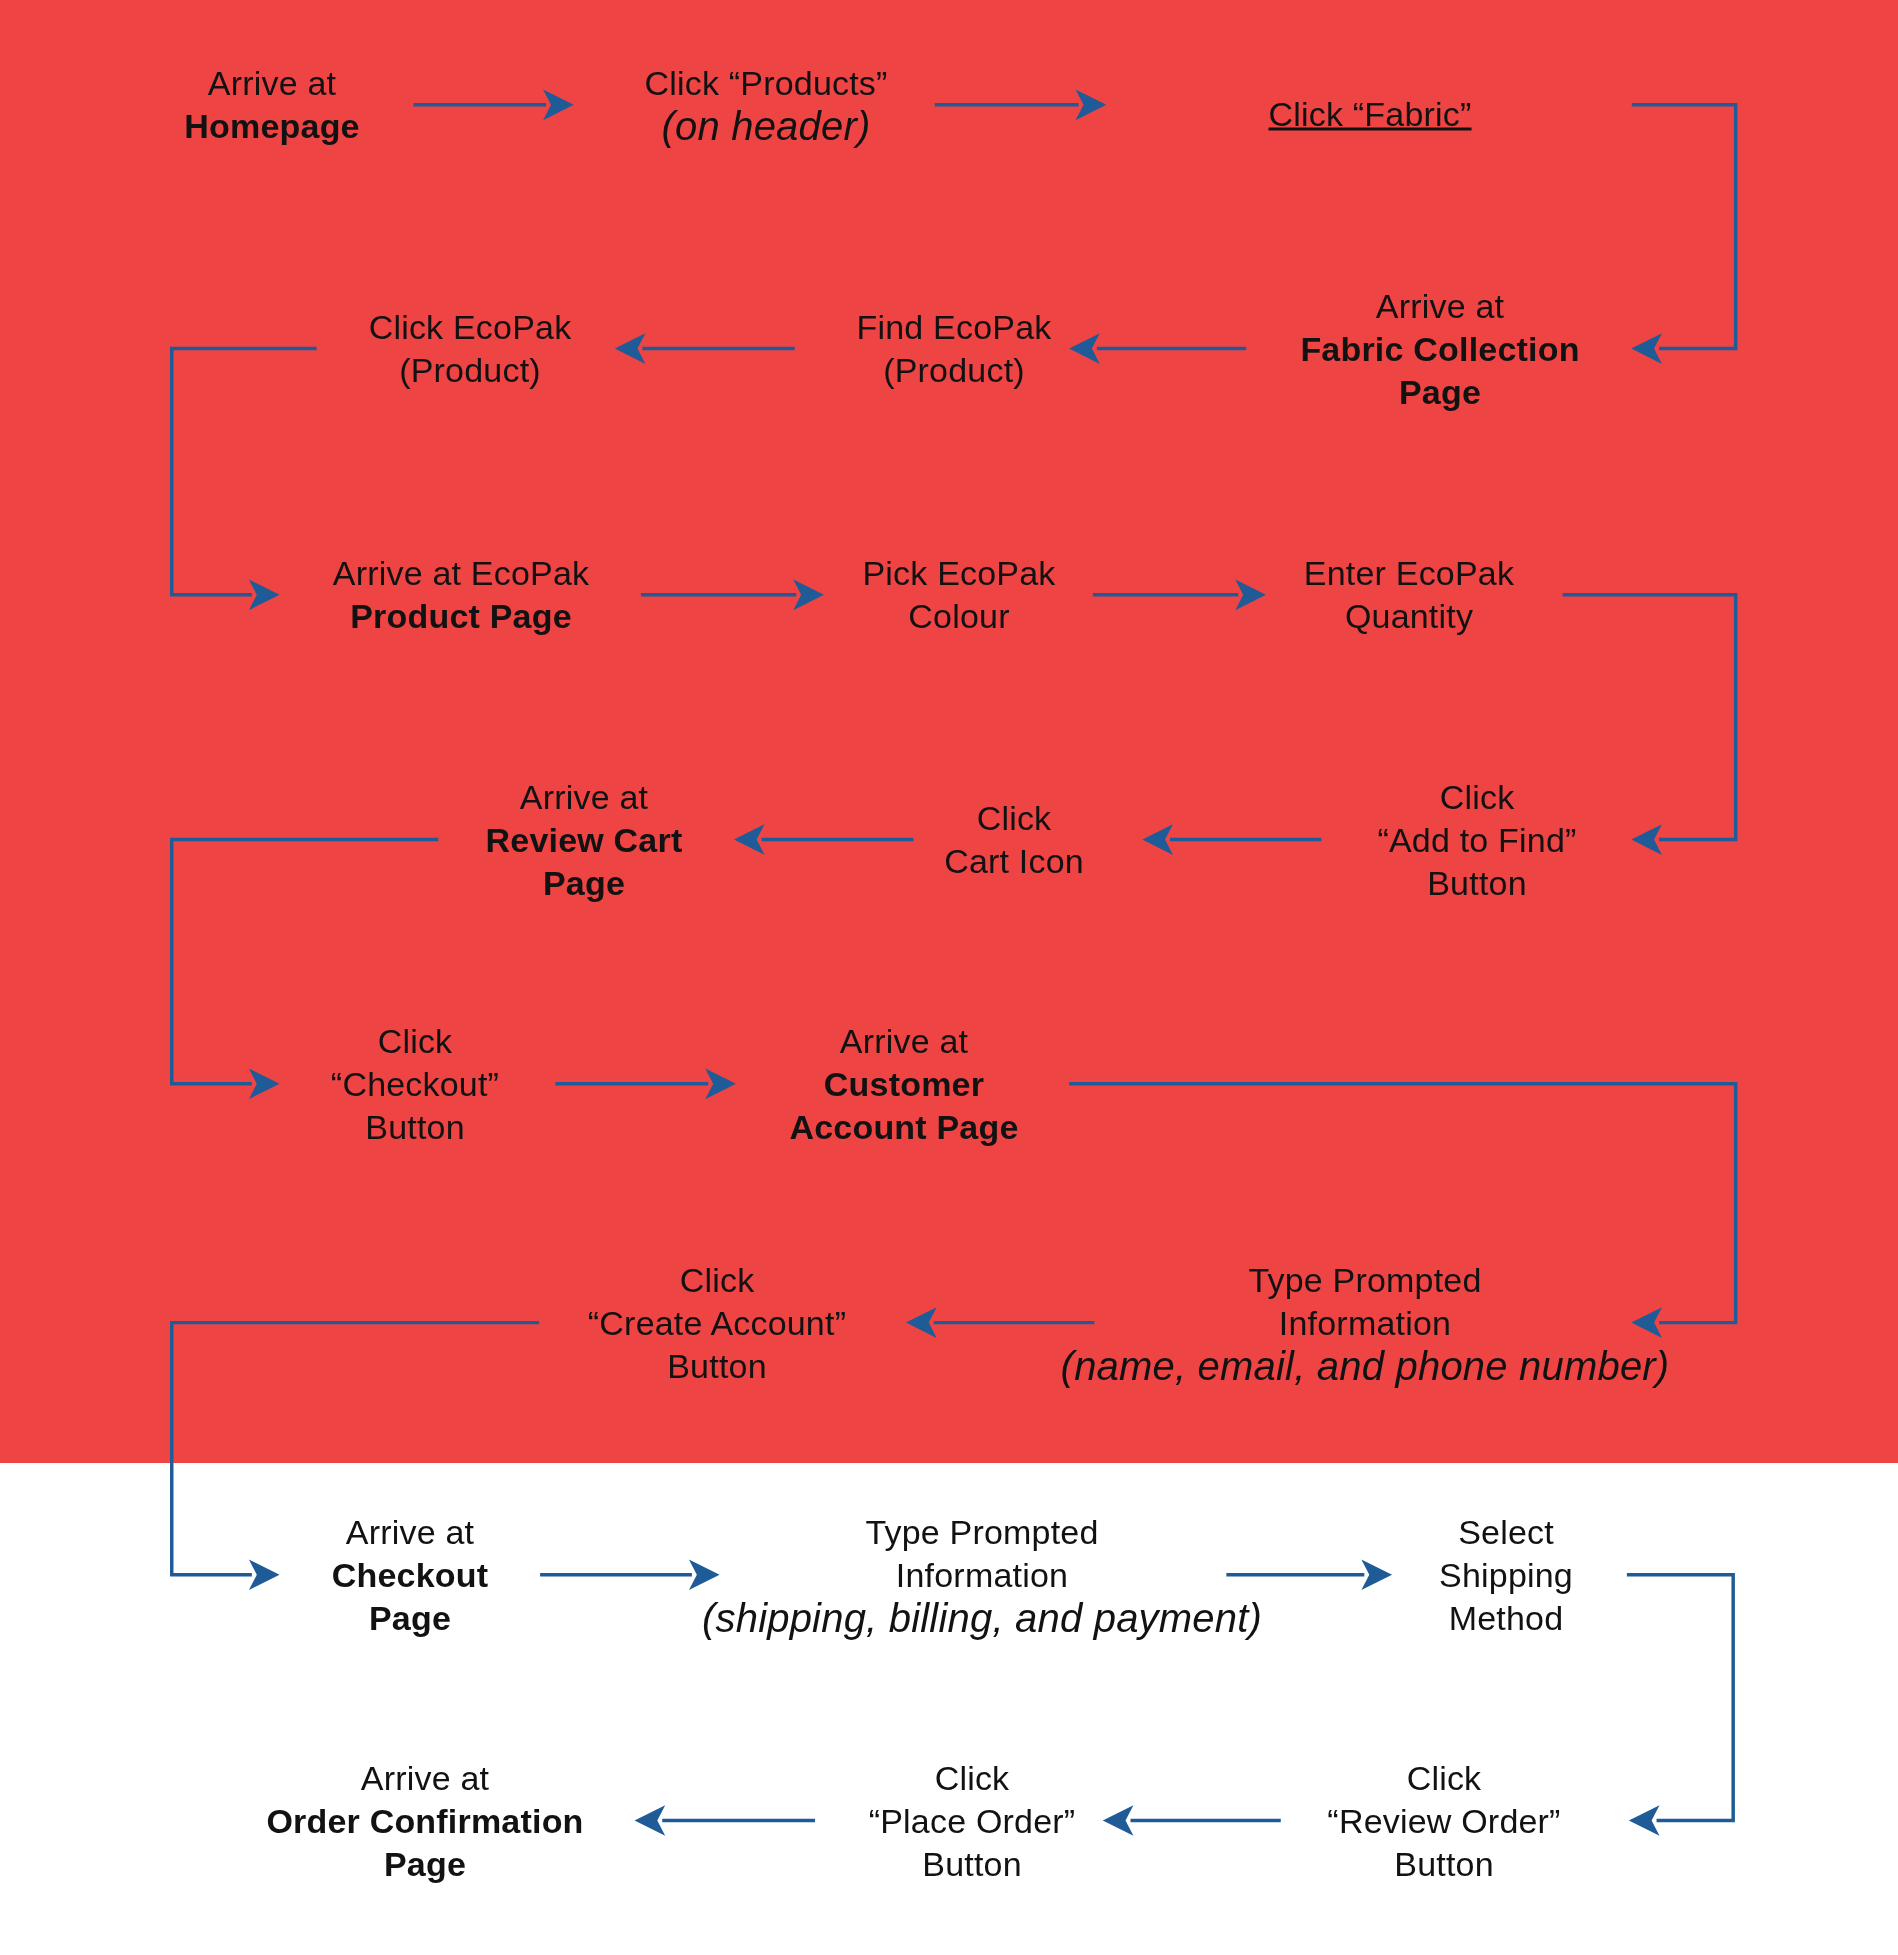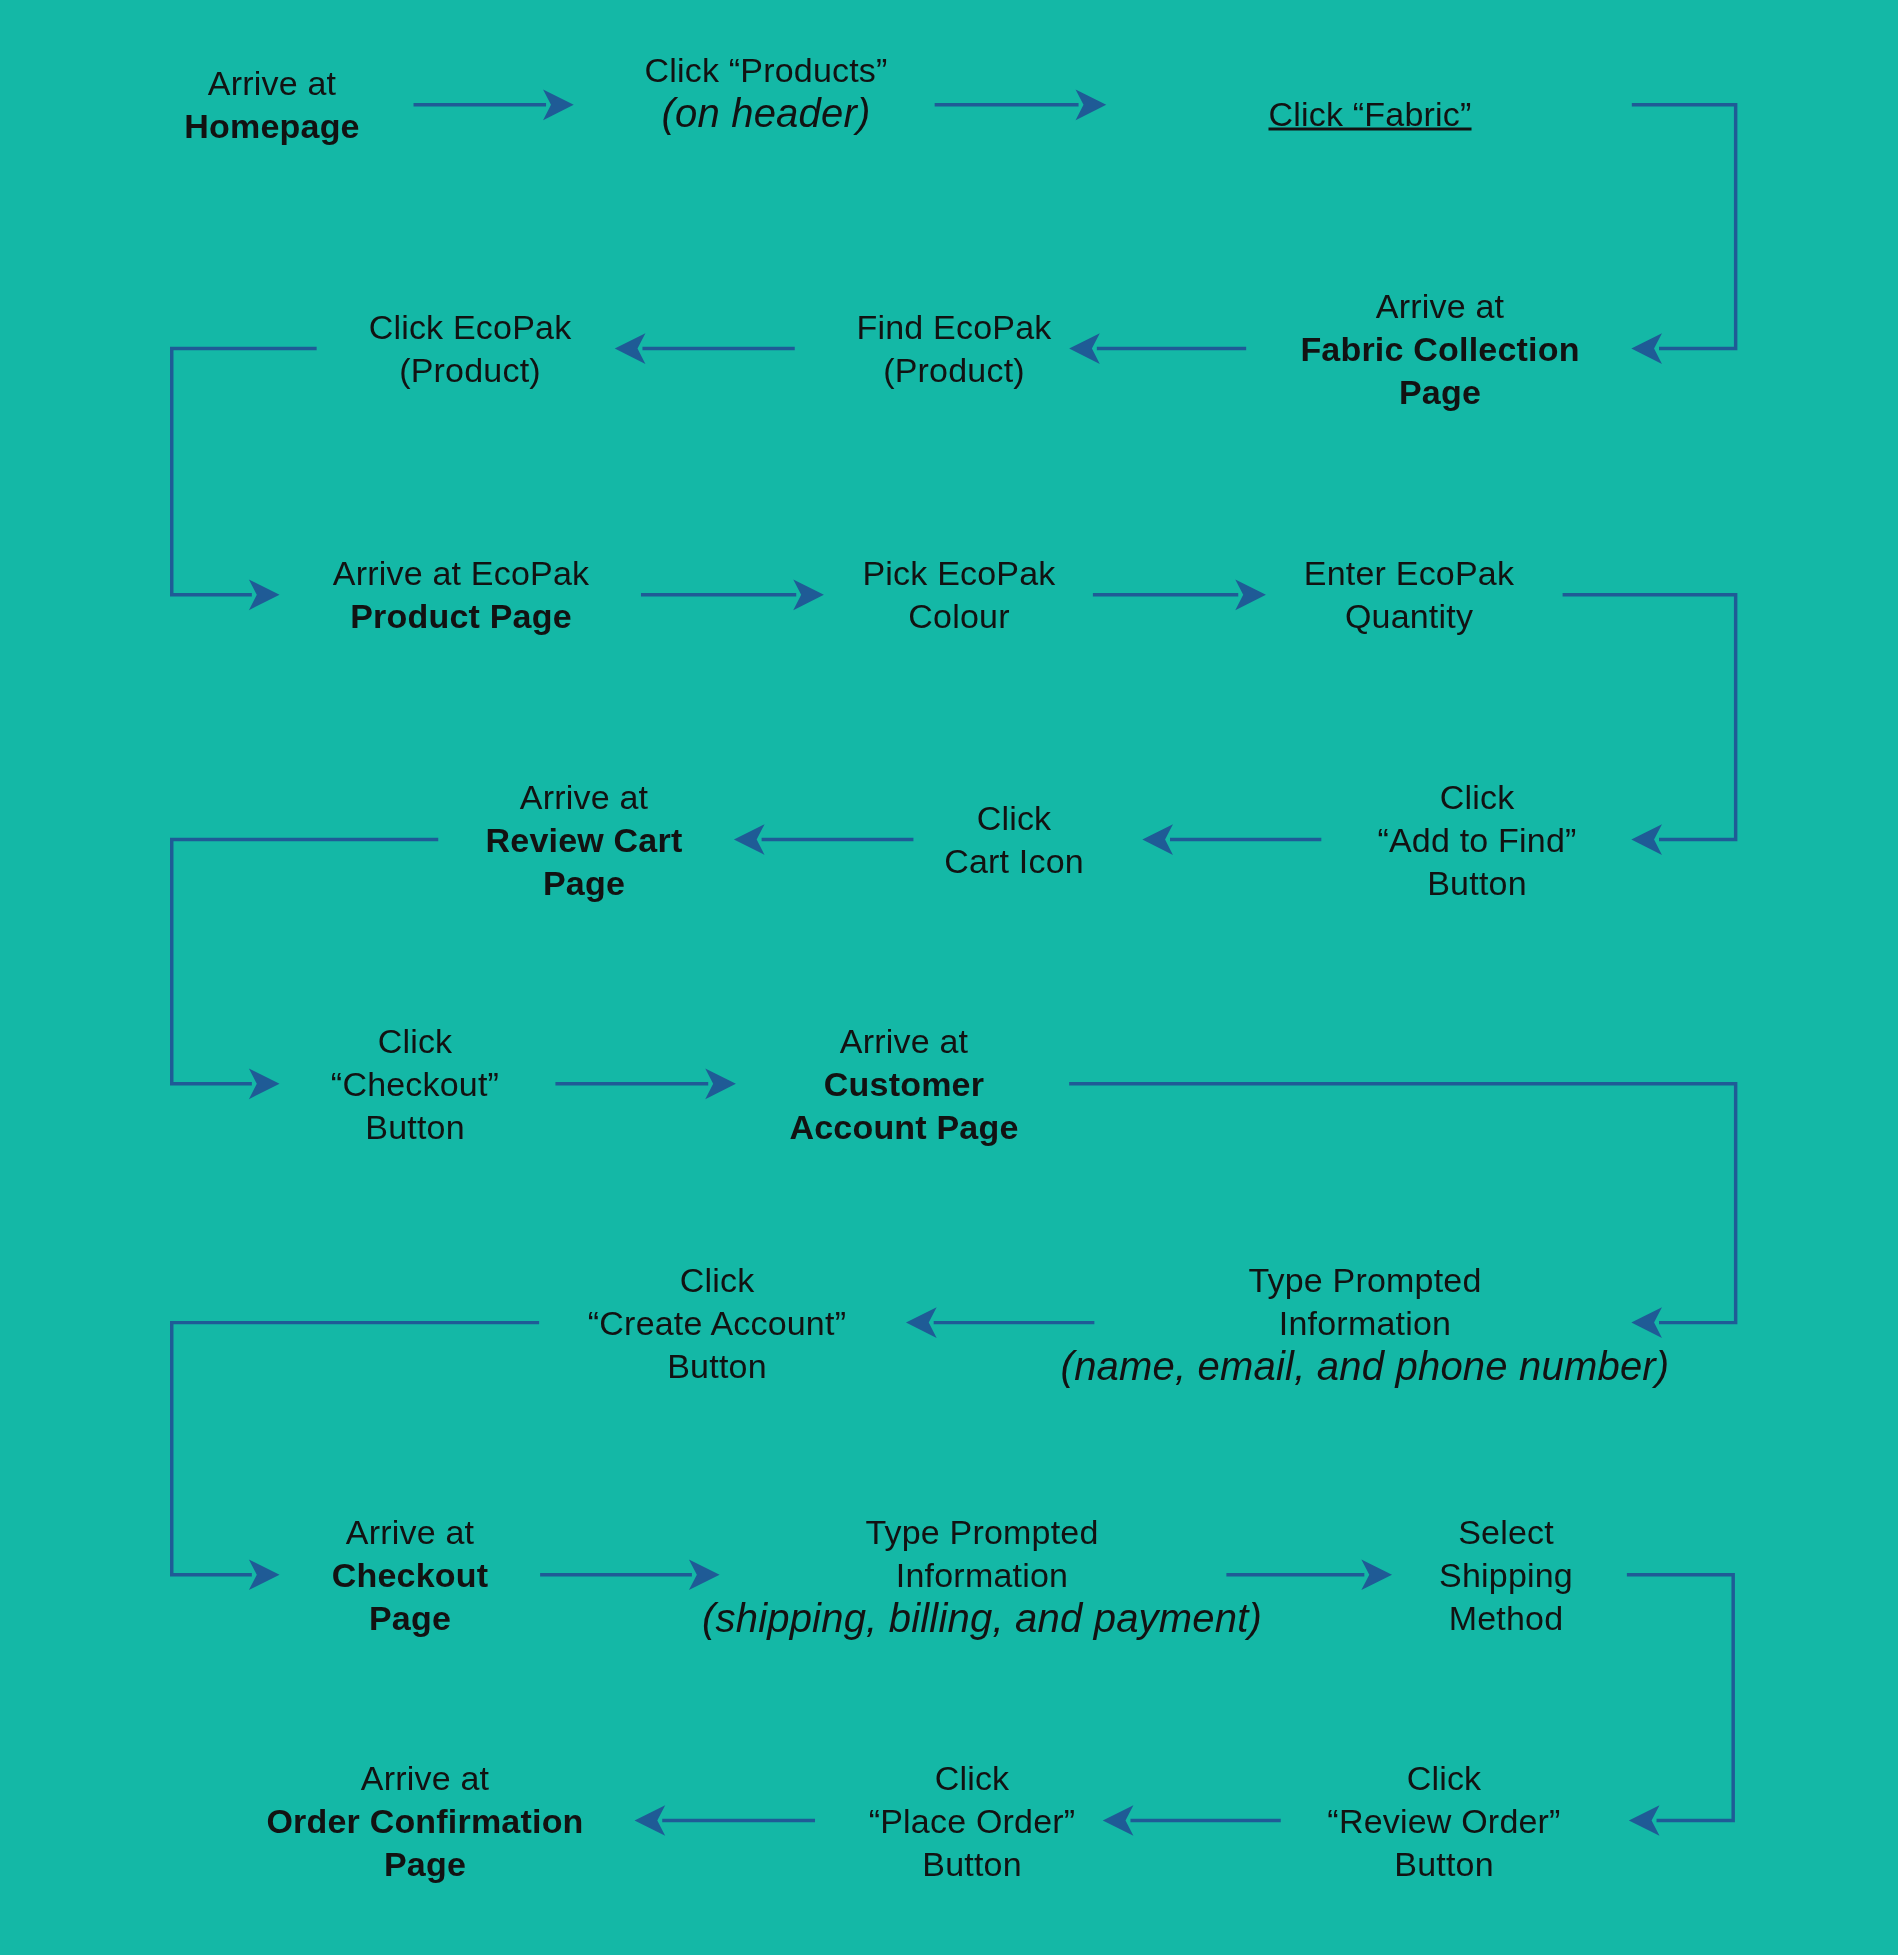--- a/index.html
+++ b/index.html
@@ -1,16 +1,16 @@
 <!DOCTYPE html>
 <html style="--accent: #1f5b96; --text: #121212;font-size:8px"><head>
 <meta charset="utf-8">
 <style>
   html,body{margin:0;padding:0;background:#ffffff;width:1899px;height:1955px;overflow:hidden;}
-  #canvas{position:relative;width:1899px;height:1955px;background:#14b8a6;
+  #canvas{position:relative;width:1899px;height:1463px;background:#ef4444;
           font-family:"Liberation Sans",sans-serif;color:var(--text,#121212);}
   #wires{position:absolute;left:0;top:0;width:1899px;height:1955px;}
   .ln{stroke:var(--accent,#1f5b96);stroke-width:7;fill:none;}
   .hd{fill:var(--accent,#1f5b96);stroke:none;}
   .node{position:absolute;transform:translate(-50%,-50%);display:flex;flex-direction:column;
         align-items:center;text-align:center;white-space:nowrap;}
   .tl{display:block;font-size:34px;line-height:43px;font-weight:400;letter-spacing:0.2px;}
   .b{font-weight:700;}
   .i{font-style:italic;font-size:40px;}
 </style>
@@ -111,21 +111,21 @@
     <g>
       <line class="ln" x1="1648" y1="3682" x2="1339" y2="3682"></line>
       <polygon class="hd" points="1283,3682 1345,3651 1329,3682 1345,3713"></polygon>
     </g>
   </svg>
 
   <div class="node" style="left:272px;top:105px;">
     <span class="tl">Arrive at</span>
     <span class="tl b">Homepage</span>
   </div>
-  <div class="node" style="left:766px;top:92px;">
+  <div class="node" style="left:766px;top:105px;">
     <span class="tl">Click “Products”</span>
     <span class="tl i">(on header)</span>
   </div>
   <div class="node" style="left:1370px;top:114px;text-decoration:underline;">
     <span class="tl">Click “Fabric”</span>
   </div>
 
   <div class="node" style="left:1440px;top:349px;">
     <span class="tl">Arrive at</span>
     <span class="tl b">Fabric Collection</span>

